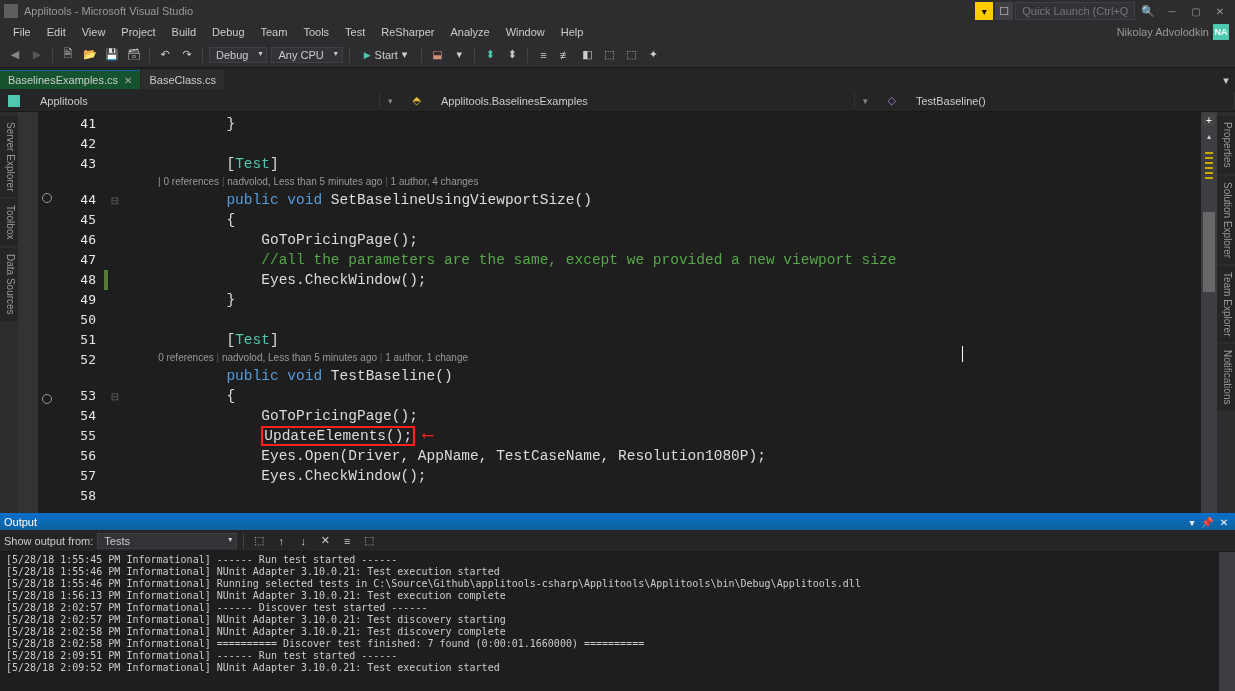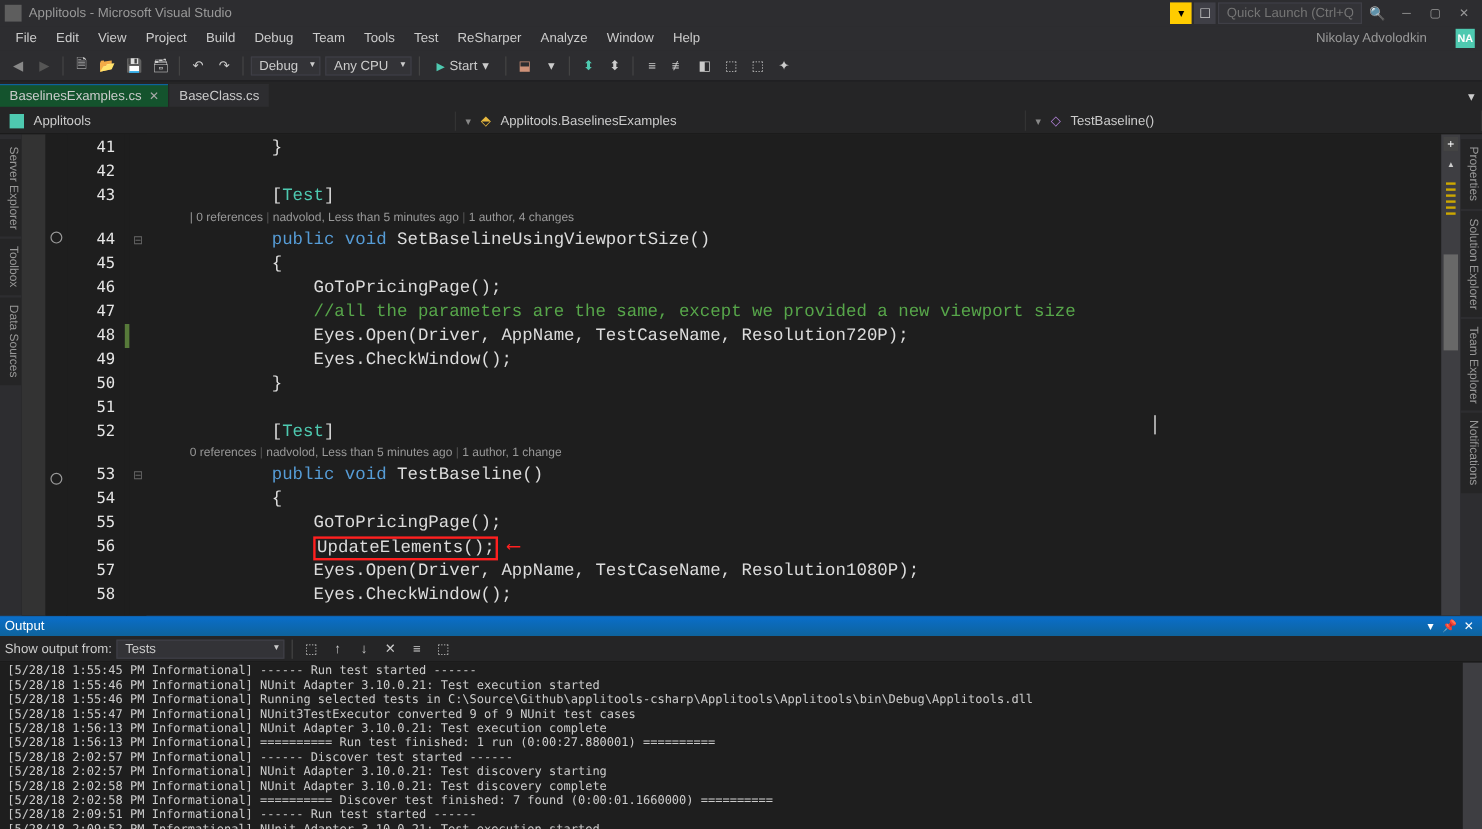--- a/index.html
+++ b/index.html
@@ -10,35 +10,35 @@
 .title-text { color: #999; font-size: 11px; }
 .title-right { display: flex; align-items: center; gap: 2px; }
 .yellow-box { width: 18px; height: 18px; background: #ffcc00; display: flex; align-items: center; justify-content: center; color:#000; font-size:10px;}
 .dark-box { width: 18px; height: 18px; background: #3f3f46; display: flex; align-items: center; justify-content: center; }
 .quick-launch { background: #333337; border: 1px solid #3f3f46; padding: 2px 6px; width: 120px; color: #999; font-size: 11px; }
 .search-ico { color:#999; padding:0 4px;}
 .win-btn { width: 22px; height: 18px; display: flex; align-items: center; justify-content: center; color: #999; font-size: 10px;}
 .menu-bar { background: #2d2d30; height: 20px; display: flex; align-items: center; padding: 0 6px; justify-content: space-between; }
 .menus { display: flex; gap: 2px; }
 .menu-item { padding: 2px 7px; color: #ccc; font-size: 11px; }
-.user-area { display:flex; align-items:center; gap:24px; font-size:11px; color:#999;padding-left:38px;}
+.user-area { display:flex; align-items:center; gap:4px; font-size:11px; color:#999;padding-left:38px;}
 .user-badge { width:16px; height:16px; background:#4ec9b0; color:#fff; display:flex; align-items:center; justify-content:center; font-size:9px; font-weight:bold;}
 .toolbar { background: #2d2d30; height: 26px; display: flex; align-items: center; padding: 0 6px; gap: 4px; border-bottom: 1px solid #1a1a1a; }
 .tb-btn { width: 18px; height: 18px; display: flex; align-items: center; justify-content: center; color: #ccc; font-size: 11px; }
 .tb-sep { width: 1px; height: 16px; background: #444; margin: 0 2px; }
 .tb-dropdown { background: #333337; border: 1px solid #3f3f46; padding: 1px 18px 1px 6px; color: #ccc; font-size: 11px; position: relative; }
 .tb-dropdown::after { content: '▾'; position: absolute; right: 4px; font-size: 8px; }
 .start-btn { display:flex; align-items:center; gap:4px; padding:1px 8px; color:#ccc; }
 .play-ico { color:#4ec9b0; font-size:9px;}
 .tab-row { background: #252526; height: 22px; display: flex; align-items: flex-end; border-bottom: 1px solid #007acc00; }
 .tab { background: #2d2d30; padding: 3px 8px; color: #ccc; font-size: 11px; display: flex; align-items: center; gap: 6px; margin-right: 1px; border-top:1px solid #2d2d30;}
 .tab.active { background: #14532d; border-top:1px solid #0e639c;}
 .tab-close { font-size: 10px; color:#aaa;}
 .nav-row { background: #252526; height: 22px; display: flex; align-items: center; border-bottom: 1px solid #1a1a1a; }
-.nav-seg { flex:1; padding:2px 8px; font-size:11px; color:#ccc; display:flex; align-items:center; gap:8px; border-right:1px solid #333;}
+.nav-seg { flex:1; padding:2px 8px; font-size:11px; color:#ccc; display:flex; align-items:center; gap:20px; border-right:1px solid #333;}
 .nav-ico { width:12px; height:12px; background:#4ec9b0; display:inline-block;}
 .main-area { display: flex; height: 401px; }
 .side-tabs-left { width: 18px; background: #2d2d30; display: flex; flex-direction: column; padding-top: 4px; gap: 2px; }
 .side-tab-v { writing-mode: vertical-rl; font-size: 10px; color: #999; padding: 6px 2px; background:#252526;}
 .side-tabs-right { width: 18px; background: #2d2d30; display: flex; flex-direction: column; padding-top: 4px; gap: 2px; }
 .editor-wrap { flex: 1; display: flex; background: #1e1e1e; position:relative;}
 .breakpoint-col { width: 20px; background: #333333; }
 .glyph-col { width: 18px; background: #1e1e1e; border-right:1px solid #1e1e1e;}
 .gutter { width: 48px; background: #1e1e1e; text-align: right; padding-right: 8px; padding-top:2px;}
 .gutter .ln { height: 20px; line-height: 20px; color: #e5e5e5; font-family: Consolas, monospace; font-size: 13px; }
@@ -306,21 +306,20 @@
     <div class="code-col" id="code-col">
       <div class="cursor-blink"></div>
     <div class="code-line">            }</div>
         <div class="code-line"></div>
         <div class="code-line">            [<span class="attr">Test</span>]</div>
         <div class="codelens">             | <a>0 references</a> <span class="codelens-sep">|</span> <a>nadvolod, Less than 5 minutes ago</a> <span class="codelens-sep">|</span> <a>1 author, 4 changes</a></div>
         <div class="code-line">            <span class="kw">public</span> <span class="kw">void</span> <span class="method-def">SetBaselineUsingViewportSize()</span></div>
         <div class="code-line">            {</div>
         <div class="code-line">                GoToPricingPage();</div>
         <div class="code-line"><span class="comment">                //all the parameters are the same, except we provided a new viewport size</span></div>
-        <div class="code-line">                Eyes.Open(Driver, AppName, TestCaseName, Resolution720P);</div>
         <div class="code-line">                Eyes.CheckWindow();</div>
         <div class="code-line">            }</div>
         <div class="code-line"></div>
         <div class="code-line">            [<span class="attr">Test</span>]</div>
         <div class="codelens">             <a>0 references</a> <span class="codelens-sep">|</span> <a>nadvolod, Less than 5 minutes ago</a> <span class="codelens-sep">|</span> <a>1 author, 1 change</a></div>
         <div class="code-line">            <span class="kw">public</span> <span class="kw">void</span> <span class="method-def">TestBaseline()</span></div>
         <div class="code-line">            {</div>
         <div class="code-line">                GoToPricingPage();</div>
         <div class="code-line">                <span class="highlight-box">UpdateElements();</span><span class="red-arrow">⟵</span></div>
         <div class="code-line">                Eyes.Open(Driver, AppName, TestCaseName, Resolution1080P);</div>
@@ -365,23 +364,21 @@
   <span class="out-btn">↓</span>
   <span class="out-btn">✕</span>
   <span class="out-btn">≡</span>
   <span class="out-btn">⬚</span>
 </div>
 <div class="output-body">
   <div id="output-lines">
       <div>[5/28/18 1:55:45 PM Informational] ------ Run test started ------</div>
       <div>[5/28/18 1:55:46 PM Informational] NUnit Adapter 3.10.0.21: Test execution started</div>
       <div>[5/28/18 1:55:46 PM Informational] Running selected tests in C:\Source\Github\applitools-csharp\Applitools\Applitools\bin\Debug\Applitools.dll</div>
-      <div>[5/28/18 1:55:47 PM Informational] NUnit3TestExecutor converted 9 of 9 NUnit test cases</div>
       <div>[5/28/18 1:56:13 PM Informational] NUnit Adapter 3.10.0.21: Test execution complete</div>
-      <div>[5/28/18 1:56:13 PM Informational] ========== Run test finished: 1 run (0:00:27.880001) ==========</div>
       <div>[5/28/18 2:02:57 PM Informational] ------ Discover test started ------</div>
       <div>[5/28/18 2:02:57 PM Informational] NUnit Adapter 3.10.0.21: Test discovery starting</div>
       <div>[5/28/18 2:02:58 PM Informational] NUnit Adapter 3.10.0.21: Test discovery complete</div>
       <div>[5/28/18 2:02:58 PM Informational] ========== Discover test finished: 7 found (0:00:01.1660000) ==========</div>
       <div>[5/28/18 2:09:51 PM Informational] ------ Run test started ------</div>
       <div>[5/28/18 2:09:52 PM Informational] NUnit Adapter 3.10.0.21: Test execution started</div>
     </div>
   <div class="output-scroll"></div>
 </div>
 

